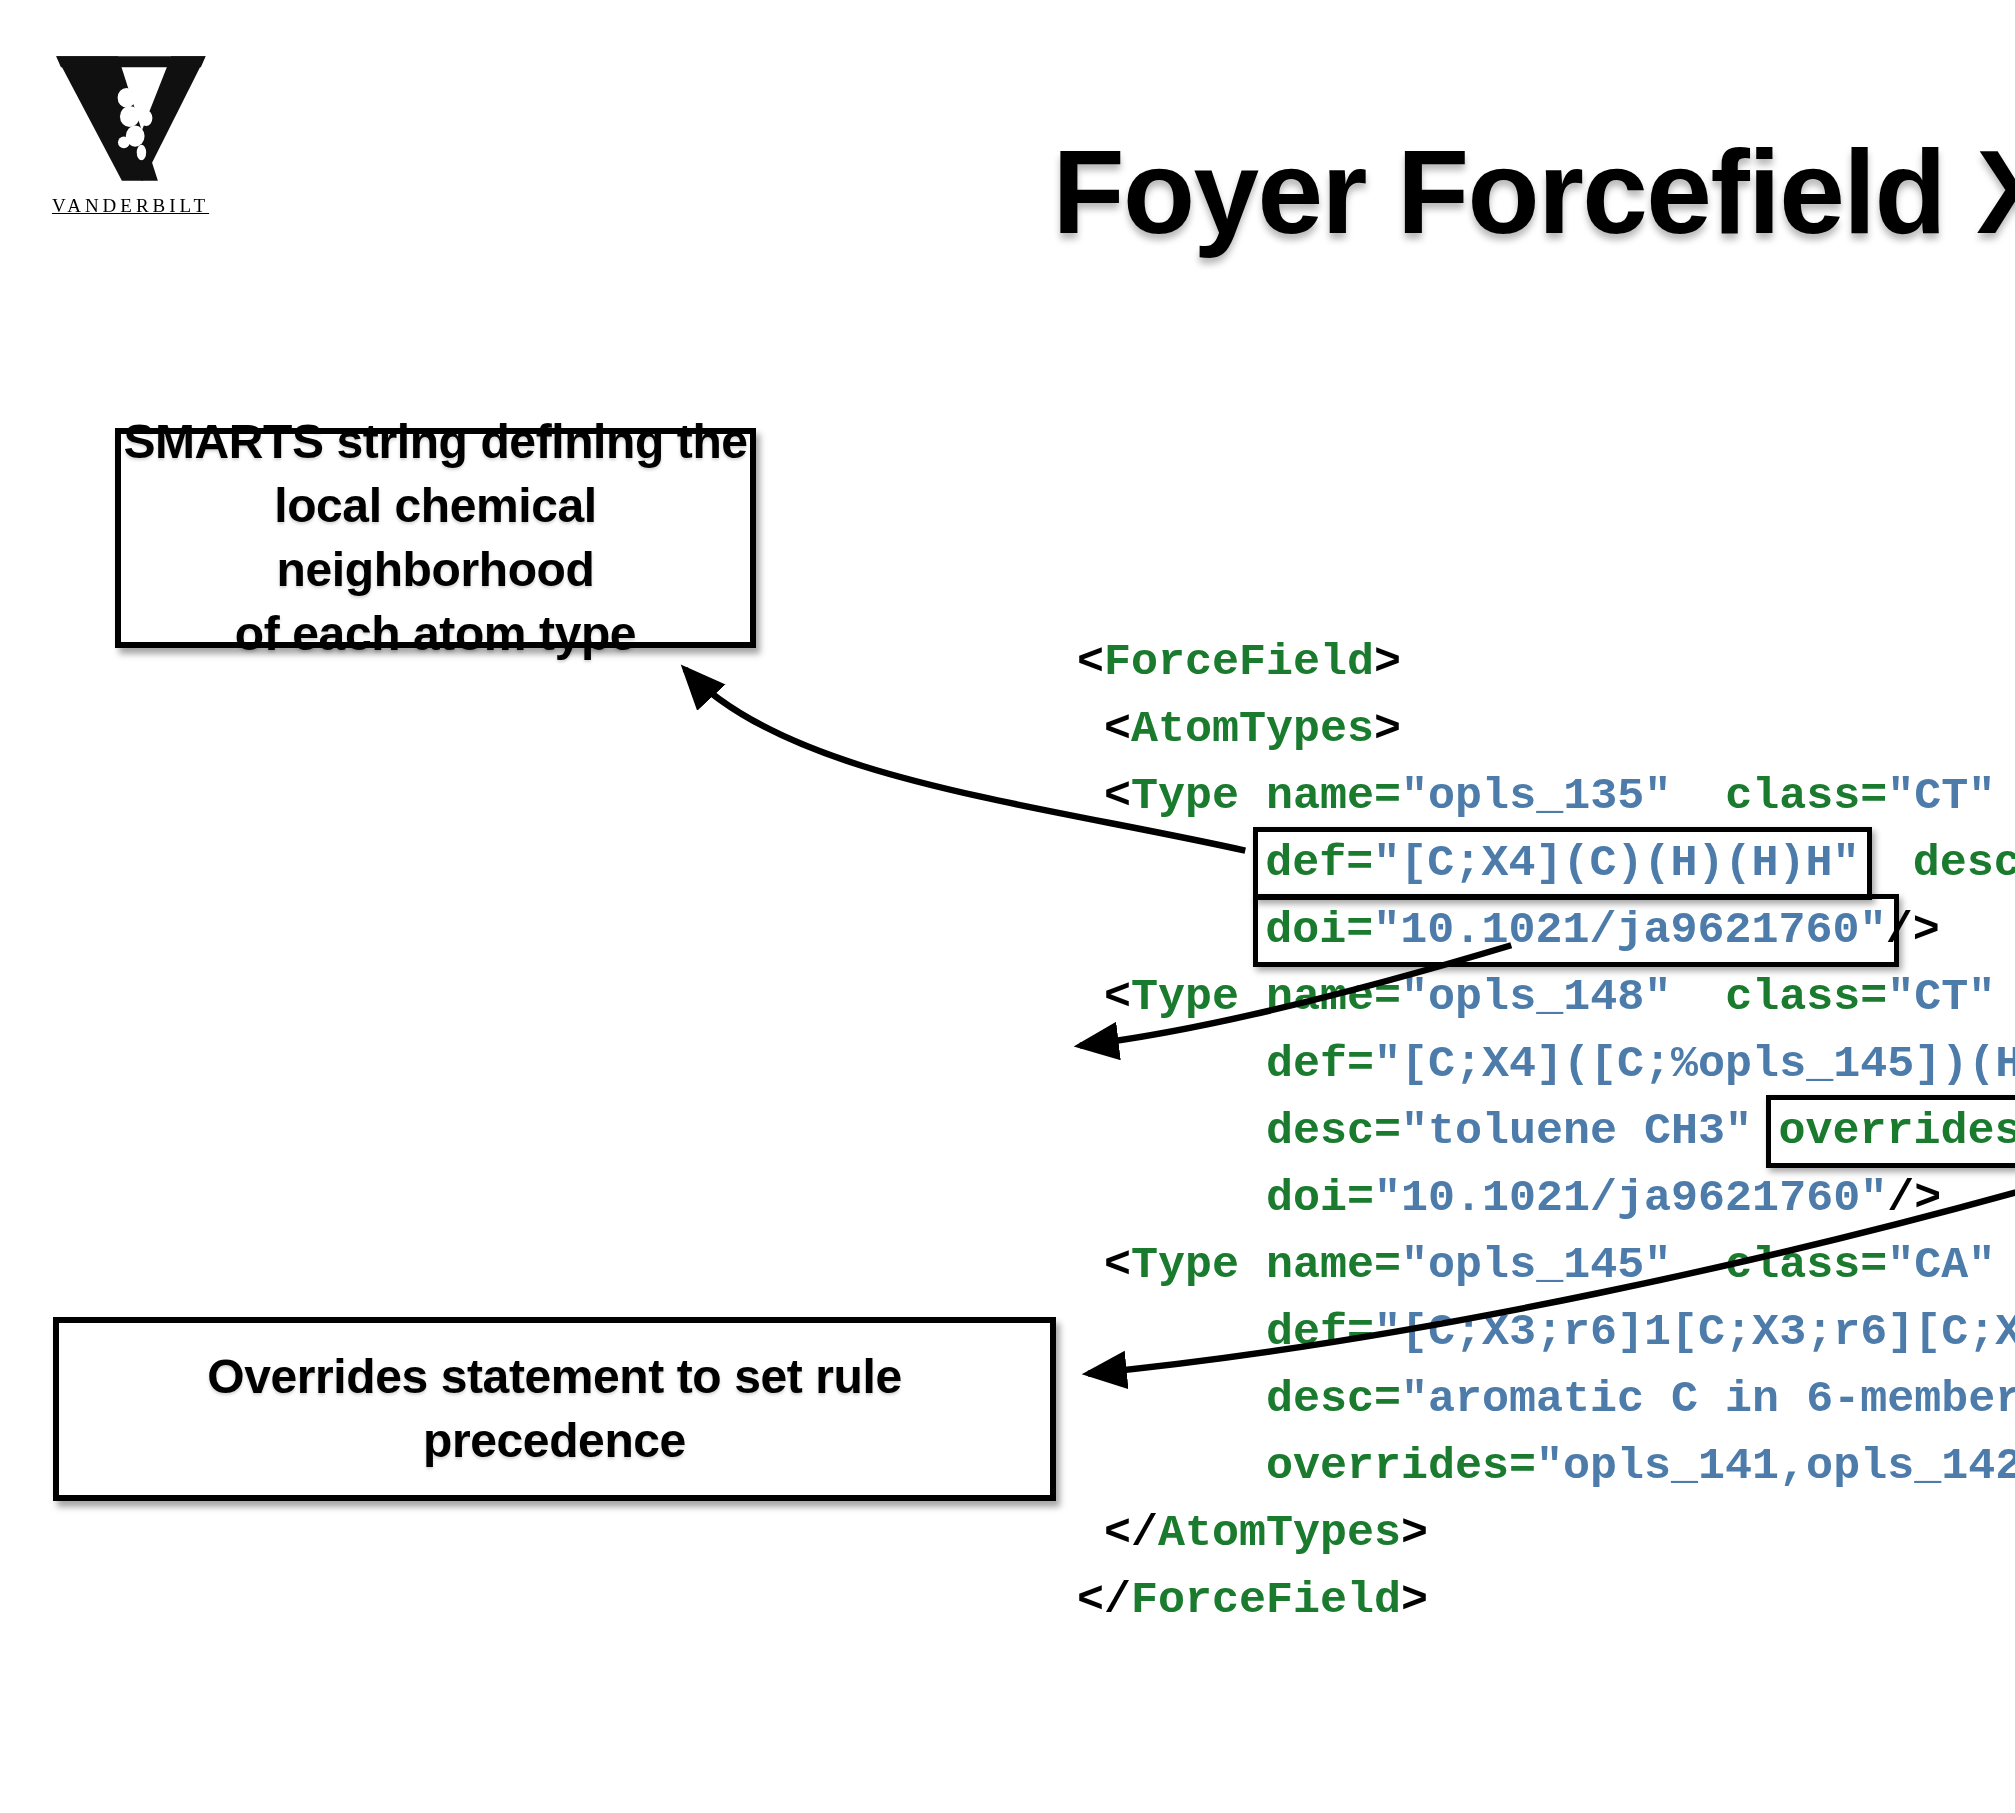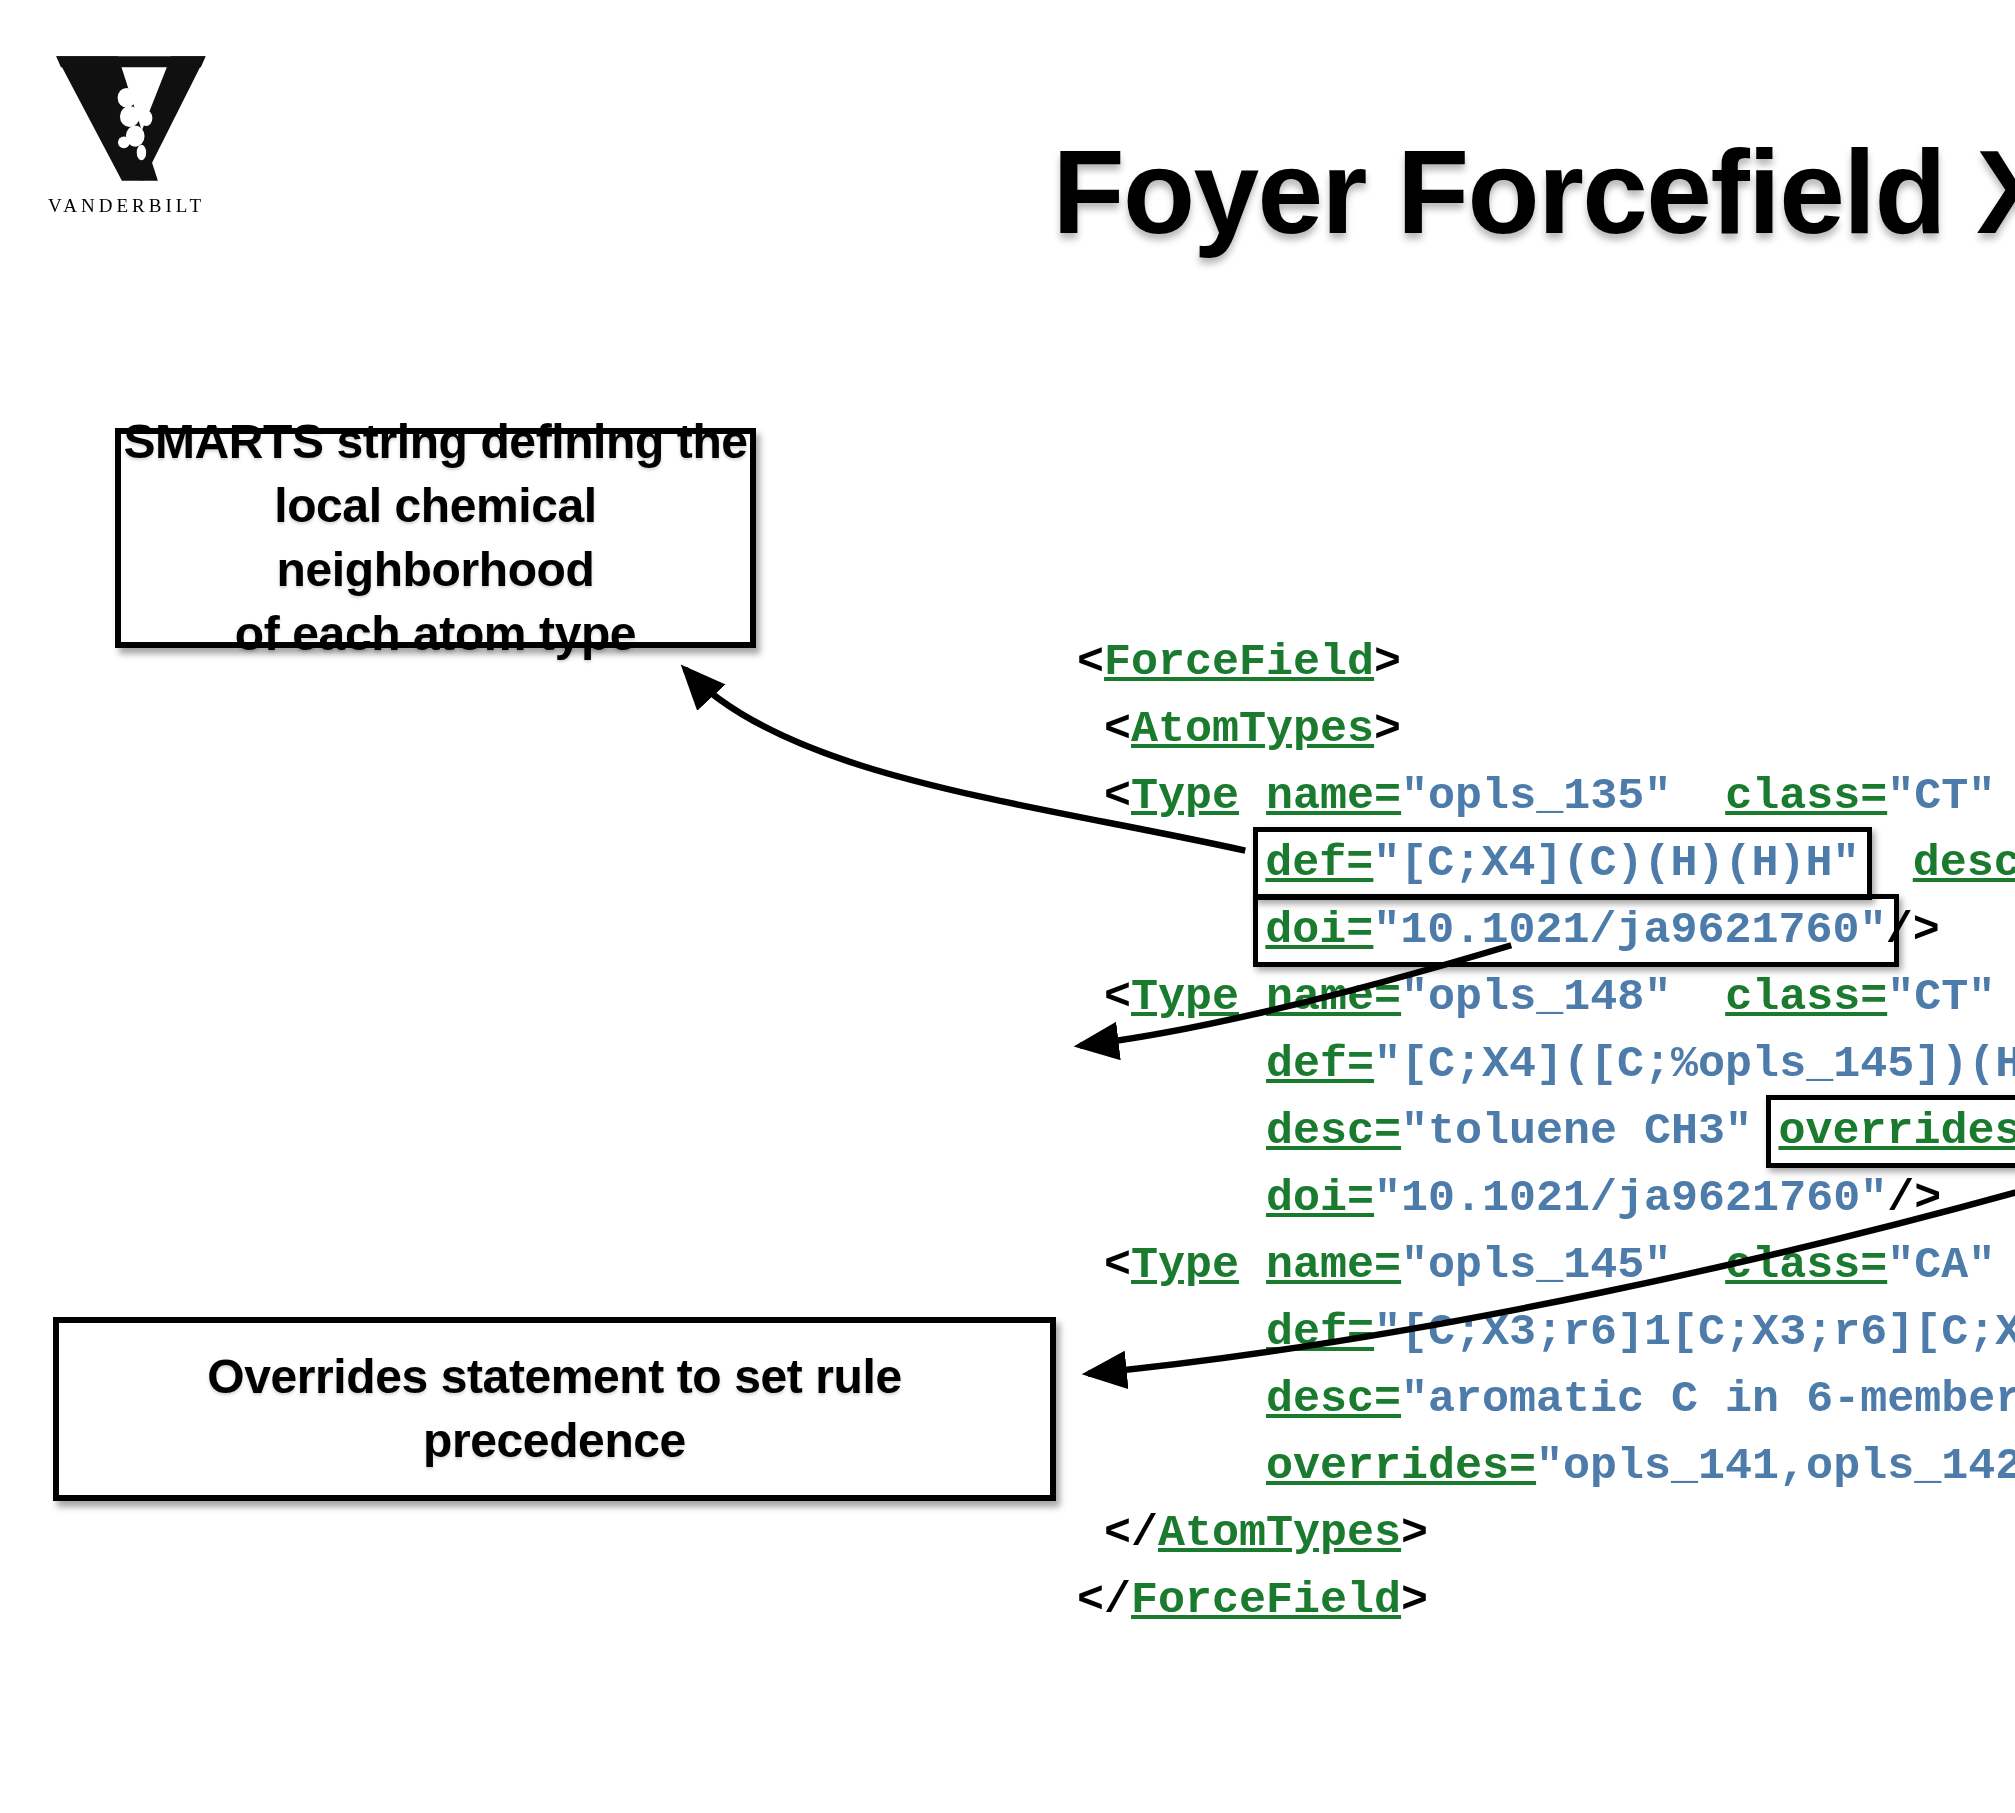--- a/index.html
+++ b/index.html
@@ -3,21 +3,21 @@
 <meta charset="utf-8">
 <style>
   html,body{margin:0;padding:0;background:#ffffff;}
   #slide{position:relative;width:3224px;height:1814px;background:#ffffff;overflow:hidden;
          font-family:"Liberation Sans",sans-serif;color:#000;}
   #title{position:absolute;left:919px;top:128px;width:1435px;text-align:center;
          font-size:118px;font-weight:bold;letter-spacing:-1.6px;line-height:1.1;
          text-shadow:0 5.6px 7.3px rgba(0,0,0,0.28);white-space:nowrap;}
 
   
-  #vandy{position:absolute;left:48px;top:54px;width:165px;}
+  #vandy{position:absolute;left:48px;top:54px;width:165px;text-align:center;text-decoration:underline;}
   #vandy svg{display:block;margin:0 auto;}
   #vandy-label{margin-top:12px;font-family:"Liberation Serif",serif;font-size:19px;
                letter-spacing:4px;white-space:nowrap;}
 
   
   .note-box{position:absolute;box-sizing:border-box;border:6px solid #000;background:#fff;
             box-shadow:4px 5.6px 6.4px rgba(0,0,0,0.35);
             display:flex;align-items:center;justify-content:center;text-align:center;
             font-weight:bold;font-size:48px;line-height:64px;letter-spacing:-0.4px;
             white-space:pre-line;text-shadow:0 2.4px 3.2px rgba(0,0,0,0.18);}
@@ -25,21 +25,21 @@
   #box-doi{left:31px;top:837px;width:1024px;height:288px;}
   #box-overrides{left:53px;top:1317px;width:1003px;height:184px;}
 
   
   #code{position:absolute;left:1077px;top:629px;
         font-family:"Liberation Mono","DejaVu Sans Mono",monospace;
         font-size:45px;line-height:67px;font-weight:bold;}
   .code-line{white-space:pre;}
   .tk-k{color:#000000;}
   .tk-p{color:#000000;}
-  .tk-g{color:var(--code-green,#1a7a2e);text-decoration:underline;}
+  .tk-g{color:var(--code-green,#1a7a2e);}
   .tk-b{color:var(--code-blue,#4d7cab);}
   .cbox{border:5.6px solid #000;padding:5.6px 7.3px;margin:0 -13px;position:relative;
         box-shadow:3.2px 4px 6.4px rgba(0,0,0,0.35);}
 
   
   #arrows{position:absolute;left:0;top:0;width:3224px;height:1814px;pointer-events:none;}
 </style>
 </head>
 <body>
 

